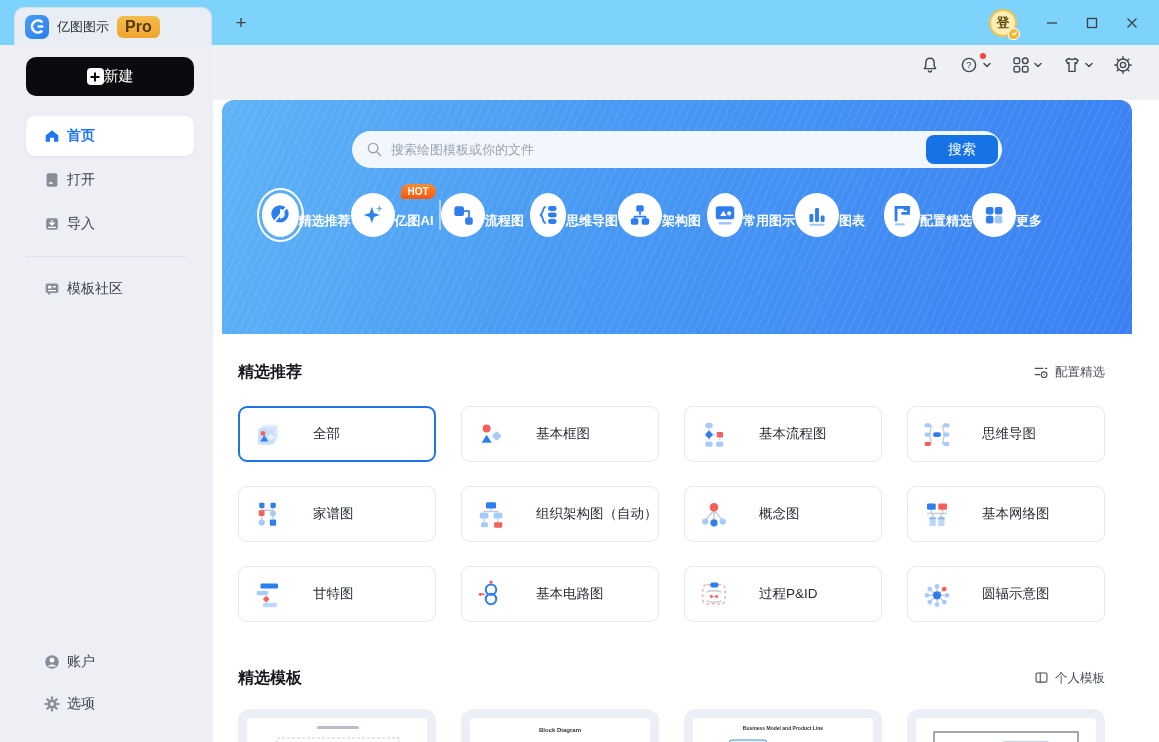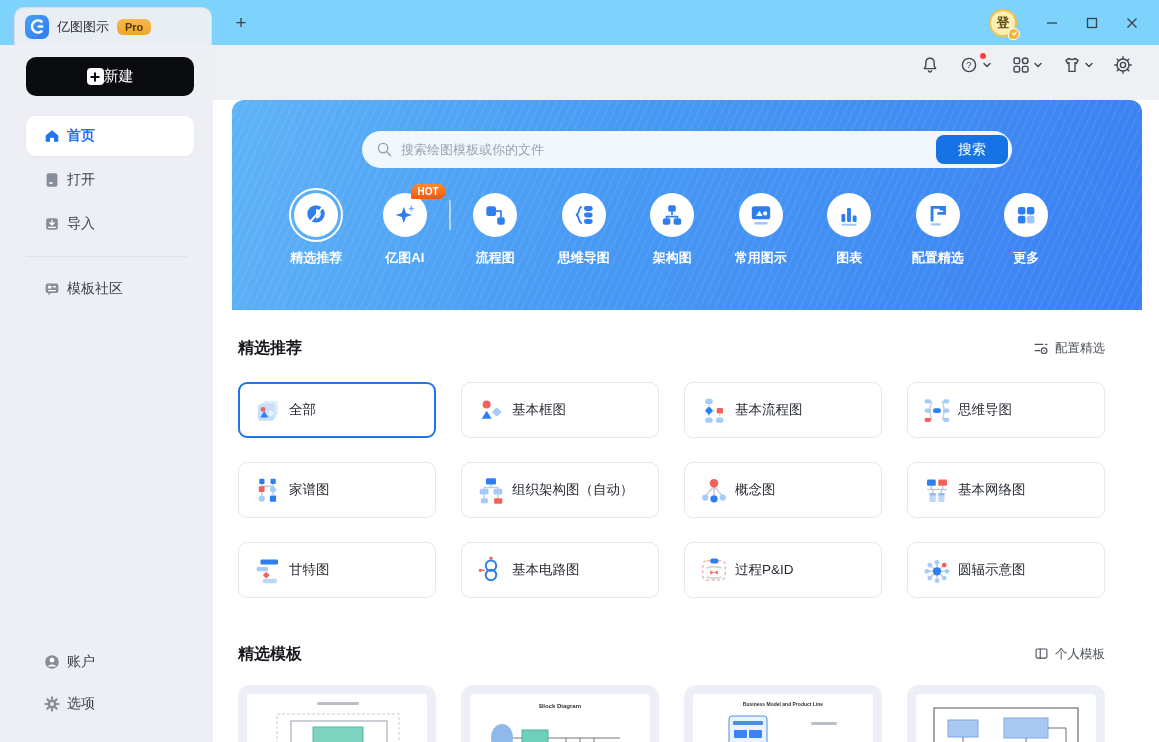--- a/index.html
+++ b/index.html
@@ -7,21 +7,21 @@
   body { font-family:"Liberation Sans","DejaVu Sans",sans-serif; background:#eef0f4; position:relative; color:#23262e; }
 
   
   #titlebar { position:absolute; left:0; top:0; width:1159px; height:45px; background:#7dd3fc; }
   #tab { position:absolute; left:14px; top:7px; width:198px; height:38px; background:#e9edf4;
          border:1px solid #d9dee8; border-bottom:none; border-radius:10px 10px 0 0;
          display:flex; align-items:center; padding:0 10px; gap:8px; }
   .app-logo { width:24px; height:24px; border-radius:7px; background:linear-gradient(135deg,#4aa0f5,#2b7bf0);
               display:flex; align-items:center; justify-content:center; flex:0 0 auto; }
   #tab-title { font-size:13px; color:#2a2e36; white-space:nowrap; }
-  .pro-badge { background:linear-gradient(180deg,#f6bc4a,#f0a32f); color:#513a05; font-size:11px; font-weight:bold;
+  .pro-badge { background:linear-gradient(180deg,#f6bc4a,#f0a32f); color:#513a05; font-size:16px; font-weight:bold;
                padding:2px 8px; border-radius:6px; }
   #newtab { position:absolute; left:228px; top:10px; width:26px; height:26px; font-size:19px; color:#444;
             display:flex; align-items:center; justify-content:center; border-radius:5px; cursor:default; }
   #titlebar-right { position:absolute; right:12px; top:0; height:45px; display:flex; align-items:center; gap:10px; }
   .avatar-wrap { position:relative; width:28px; height:28px; margin-right:10px; }
   .avatar { width:28px; height:28px; border-radius:50%; background:#fdeeb6; border:2px solid #f2c14d;
             display:flex; align-items:center; justify-content:center; font-size:13px; font-weight:bold; color:#5b4a12; }
   .avatar-badge { position:absolute; right:-3px; bottom:-3px; width:12px; height:12px; border-radius:50% 50% 50% 4px;
                   background:#f5b731; border:1.5px solid #fff; display:flex; align-items:center; justify-content:center; }
   .win-btn { width:30px; height:30px; display:flex; align-items:center; justify-content:center; border-radius:4px; }
@@ -43,52 +43,52 @@
   #sidebar-footer { margin-top:auto; padding-bottom:16px; }
 
   
   #toolbar-icons { position:absolute; right:26px; top:55px; display:flex; align-items:center; gap:20px; }
   .tool-ic { position:relative; display:flex; align-items:center; gap:3px; }
   .tool-ic svg { stroke:#41454f; stroke-width:1.4; fill:none; stroke-linecap:round; stroke-linejoin:round; }
   .red-dot { position:absolute; top:-2px; right:5px; width:6px; height:6px; border-radius:50%; background:#f4453c; }
 
   
   #main { position:absolute; left:213px; top:100px; width:946px; height:642px; background:#fff; overflow:hidden; }
-  #banner { position:relative; margin-left:19px; width:910px; height:210px; border-radius:12px 12px 0 0;
+  #banner { position:relative; margin-left:9px; width:910px; height:234px; border-radius:12px 12px 0 0;
             background:linear-gradient(105deg,#5fb3f6 0%,#489af4 40%,#3b80f3 100%); overflow:hidden; }
   #banner::before { content:""; position:absolute; inset:0;
      background:repeating-linear-gradient(115deg, rgba(255,255,255,.07) 0 1.5px, rgba(255,255,255,0) 1.5px 7px); }
   .search-row { position:relative; width:650px; height:37px; margin:31px auto 0; background:#f2f7fd; border-radius:19px;
                 display:flex; align-items:center; padding:0 4px 0 14px; }
   .search-row input { flex:1; border:none; outline:none; background:transparent; font-size:13px; color:#333;
                       font-family:inherit; margin-left:8px; }
   .search-row input::placeholder { color:#9aa3b2; }
   .search-btn { width:72px; height:29px; border:none; border-radius:8px; background:#1673e6; color:#fff;
                 font-size:14px; cursor:pointer; font-family:inherit; }
   .cat-row { position:relative; display:flex; padding-left:40px; margin-top:25px; }
-  .cat-item { width:88.5px; display:flex; flex-direction:column; align-items:center; cursor:pointer; position:relative; }
+  .cat-item { width:88.5px; display:flex; flex-direction:row; align-items:center; cursor:pointer; position:relative; }
   .cat-circle { width:44px; height:44px; border-radius:50%; background:#fff; display:flex; align-items:center;
                 justify-content:center; }
   .cat-item.selected .cat-circle { outline:2px solid #fff; outline-offset:3px; }
   .cat-label { margin-top:12px; font-size:13px; font-weight:bold; color:#fff; white-space:nowrap; }
   .hot-badge { position:absolute; top:-9px; left:50px; background:linear-gradient(180deg,#ff8a2a,#f5570f); color:#fff;
                font-size:10px; font-weight:bold; padding:2px 7px; border-radius:8px 8px 8px 2px; }
   .cat-sep { width:2px; height:30px; background:rgba(255,255,255,.55); border-radius:1px; margin-top:7px; }
 
   .content { padding:0 54px 0 25px; }
   .section-head { display:flex; align-items:center; justify-content:space-between; }
   .section-head.first { margin-top:28px; }
   .section-head.second { margin-top:46px; }
   .section-title { font-size:16px; font-weight:bold; color:#15171c; }
   .section-action { display:flex; align-items:flex-start; gap:6px; font-size:12.5px; color:#4a4f59; cursor:pointer; }
   .section-action svg { stroke:#4a4f59; stroke-width:1.3; fill:none; stroke-linecap:round; }
 
   .card-grid { margin-top:23px; display:grid; grid-template-columns:repeat(4,198px); gap:24px 25px; }
   .tcard { height:56px; border:1px solid #e4e7ee; border-radius:9px; background:#fff; display:flex; align-items:center;
-           gap:6px; padding-left:14px; cursor:pointer; }
+           gap:30px; padding-left:14px; cursor:pointer; }
   .tcard.selected { border:2px solid #1f74e8; padding-left:13px; }
   .tcard-label { font-size:13.5px; color:#262b33; white-space:nowrap; }
   .tcard svg { flex:0 0 auto; }
 
   .thumb-row { margin-top:20px; display:grid; grid-template-columns:repeat(4,198px); gap:25px; }
   .thumb-card { height:150px; background:#edeff7; border-radius:12px; padding:9px; cursor:pointer; }
   .thumb-inner { background:#fff; border-radius:4px; height:100%; overflow:hidden; display:flex; justify-content:center; }
   .tiny-title { font-size:6px; font-weight:bold; fill:#333; }
   .tiny-title2 { font-size:5px; font-weight:bold; fill:#333; }
 </style>

